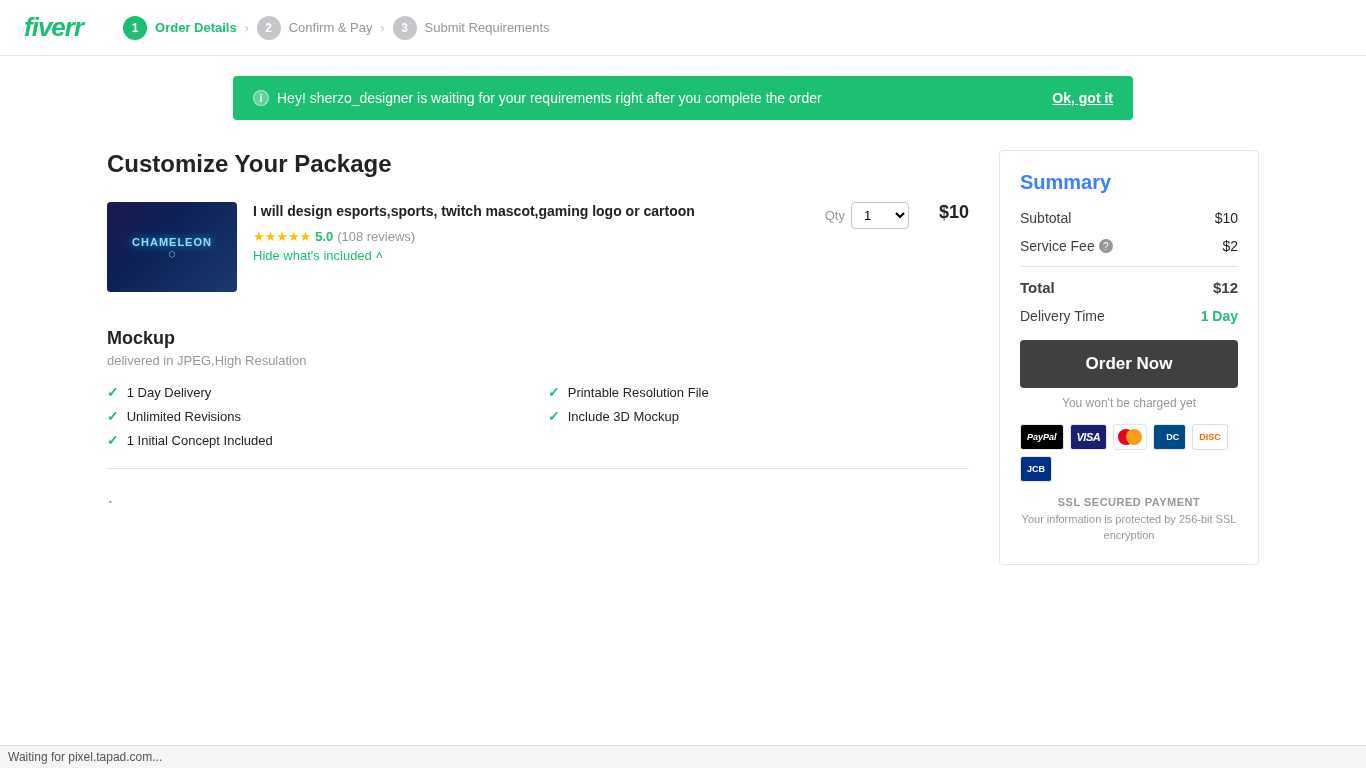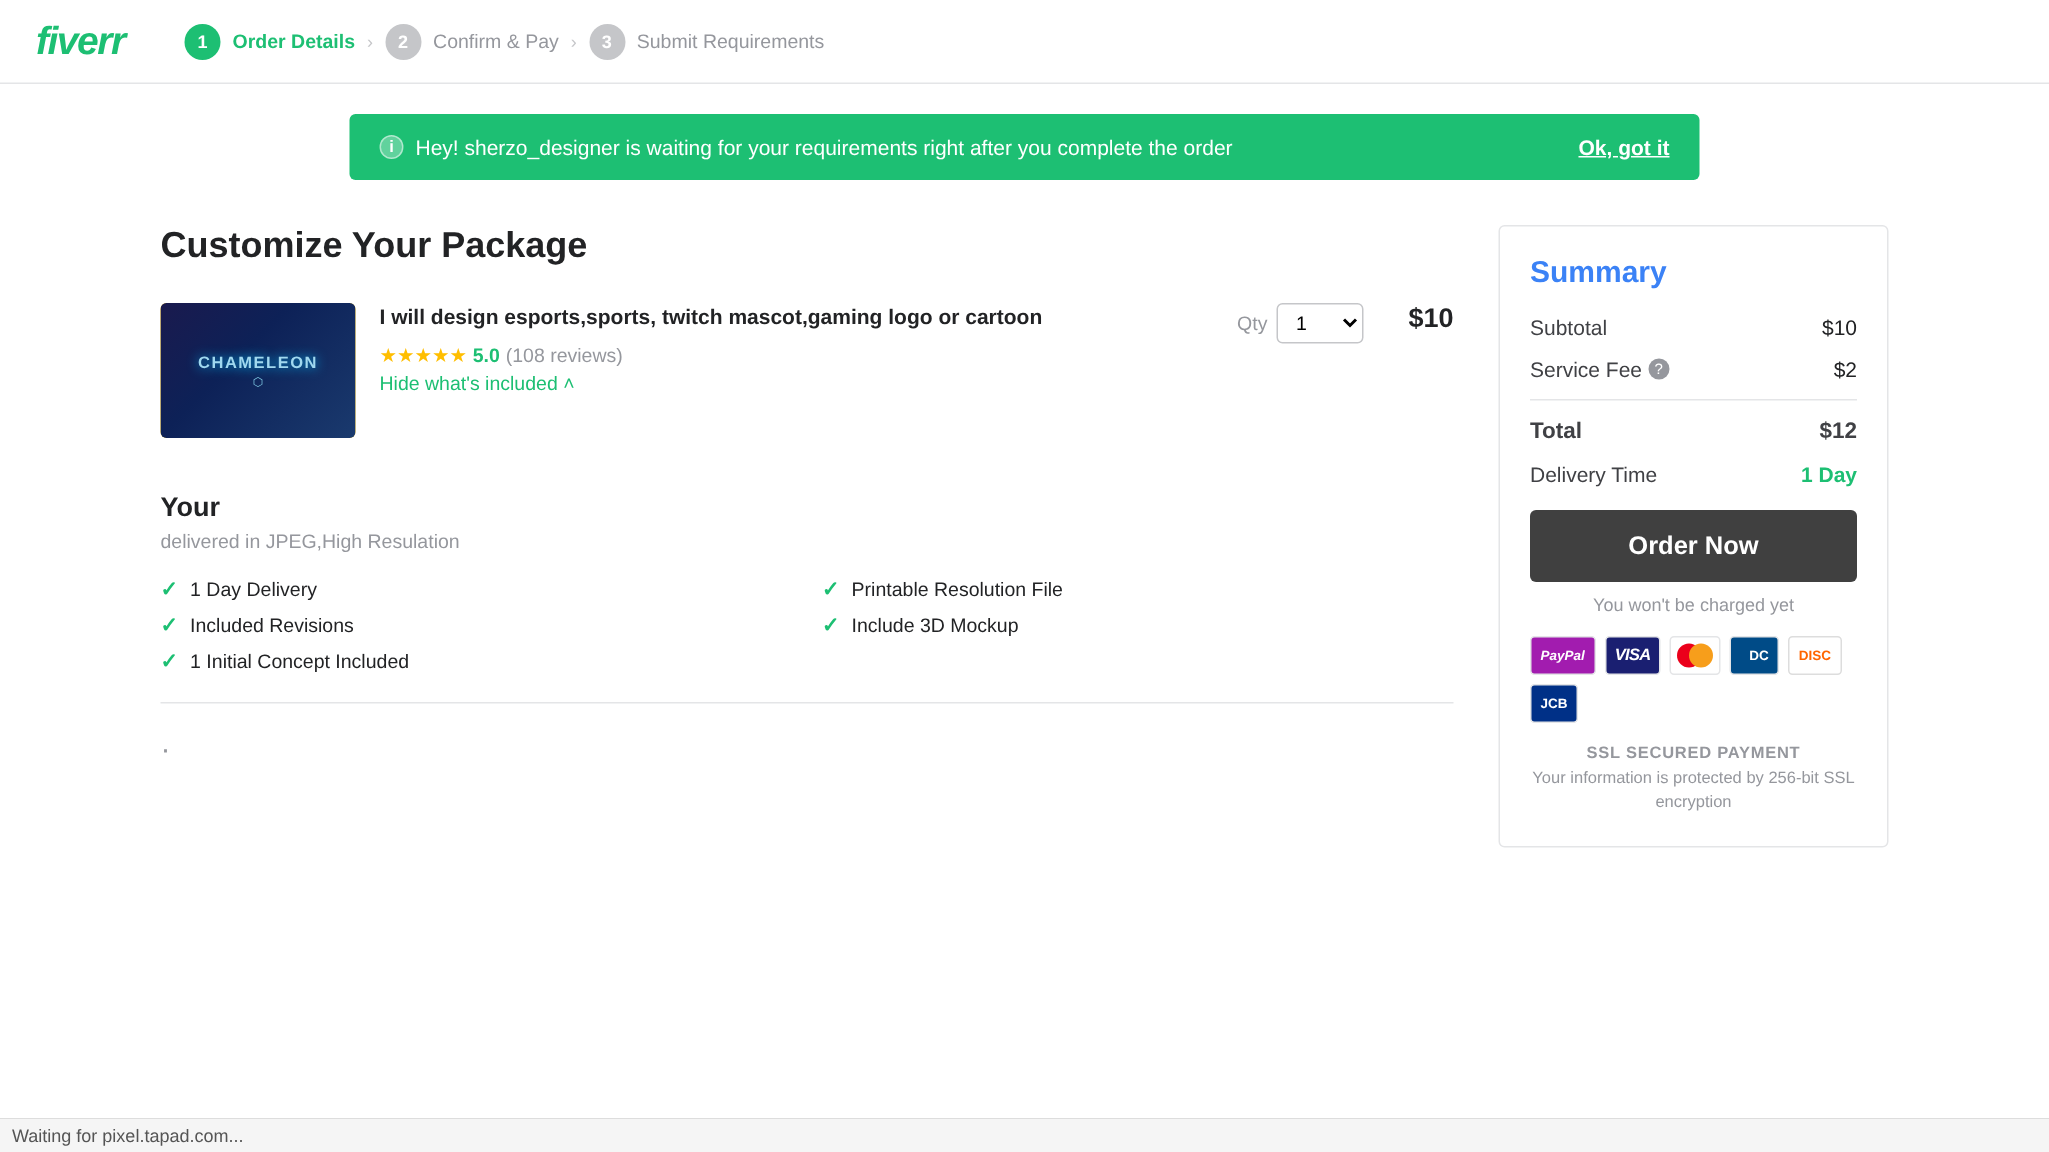--- a/index.html
+++ b/index.html
@@ -70,21 +70,21 @@
     .summary-delivery-row { display: flex; justify-content: space-between; align-items: center; font-size: 14px; color: #404145; margin-bottom: 16px; }
     .delivery-value { color: #1dbf73; font-weight: 600; }
 
     
     .order-now-btn { width: 100%; background: #404040; color: #fff; border: none; border-radius: 4px; padding: 14px 0; font-size: 17px; font-weight: 600; cursor: pointer; }
     .no-charge-text { text-align: center; color: #95979d; font-size: 12px; margin-top: 8px; }
 
     
     .payment-icons { display: flex; gap: 6px; margin-top: 14px; flex-wrap: wrap; }
     .payment-icon { background: #f5f5f5; border: 1px solid #e4e5e7; border-radius: 3px; padding: 3px 6px; font-size: 10px; font-weight: 700; color: #333; display: flex; align-items: center; height: 26px; }
-    .payment-icon.paypal { background: #a21caf; color: #fff; font-style: italic; font-size: 9px; }
+    .payment-icon.paypal { background: #000000; color: #fff; font-style: italic; font-size: 9px; }
     .payment-icon.visa { background: #1a1f71; color: #fff; font-style: italic; font-size: 11px; letter-spacing: -0.5px; }
     .payment-icon.mastercard { background: #fff; position: relative; display: flex; align-items: center; padding: 2px 4px; }
     .mc-circle1 { width: 16px; height: 16px; border-radius: 50%; background: #eb001b; display: inline-block; }
     .mc-circle2 { width: 16px; height: 16px; border-radius: 50%; background: #f79e1b; display: inline-block; margin-left: -8px; }
     .payment-icon.diners { background: #004b87; color: #fff; font-size: 9px; padding-left: 12px; }
     .payment-icon.discover { background: #fff; color: #ff6600; font-size: 9px; font-weight: 700; border: 1px solid #ddd; }
     .payment-icon.jcb { background: #003087; color: #fff; font-size: 9px; }
 
     
     .ssl-text { text-align: center; margin-top: 12px; font-size: 11px; color: #95979d; line-height: 1.5; }
@@ -166,35 +166,35 @@
             <option>1</option>
             <option>2</option>
             <option>3</option>
           </select>
         </div>
         <div class="price">$10</div>
       </div>
     </div>
 
     <div class="package-section">
-      <div class="package-name">Your</div>
+      <div class="package-name">Mockup</div>
       <div class="package-desc">delivered in JPEG,High Resulation</div>
 
       <div class="features-grid">
         <div class="feature-item">
           <span class="check-icon">✓</span>
           <span>1 Day Delivery</span>
         </div>
         <div class="feature-item">
           <span class="check-icon">✓</span>
           <span>Printable Resolution File</span>
         </div>
         <div class="feature-item">
           <span class="check-icon">✓</span>
-          <span>Included Revisions</span>
+          <span>Unlimited Revisions</span>
         </div>
         <div class="feature-item">
           <span class="check-icon">✓</span>
           <span>Include 3D Mockup</span>
         </div>
         <div class="feature-item">
           <span class="check-icon">✓</span>
           <span>1 Initial Concept Included</span>
         </div>
       </div>

